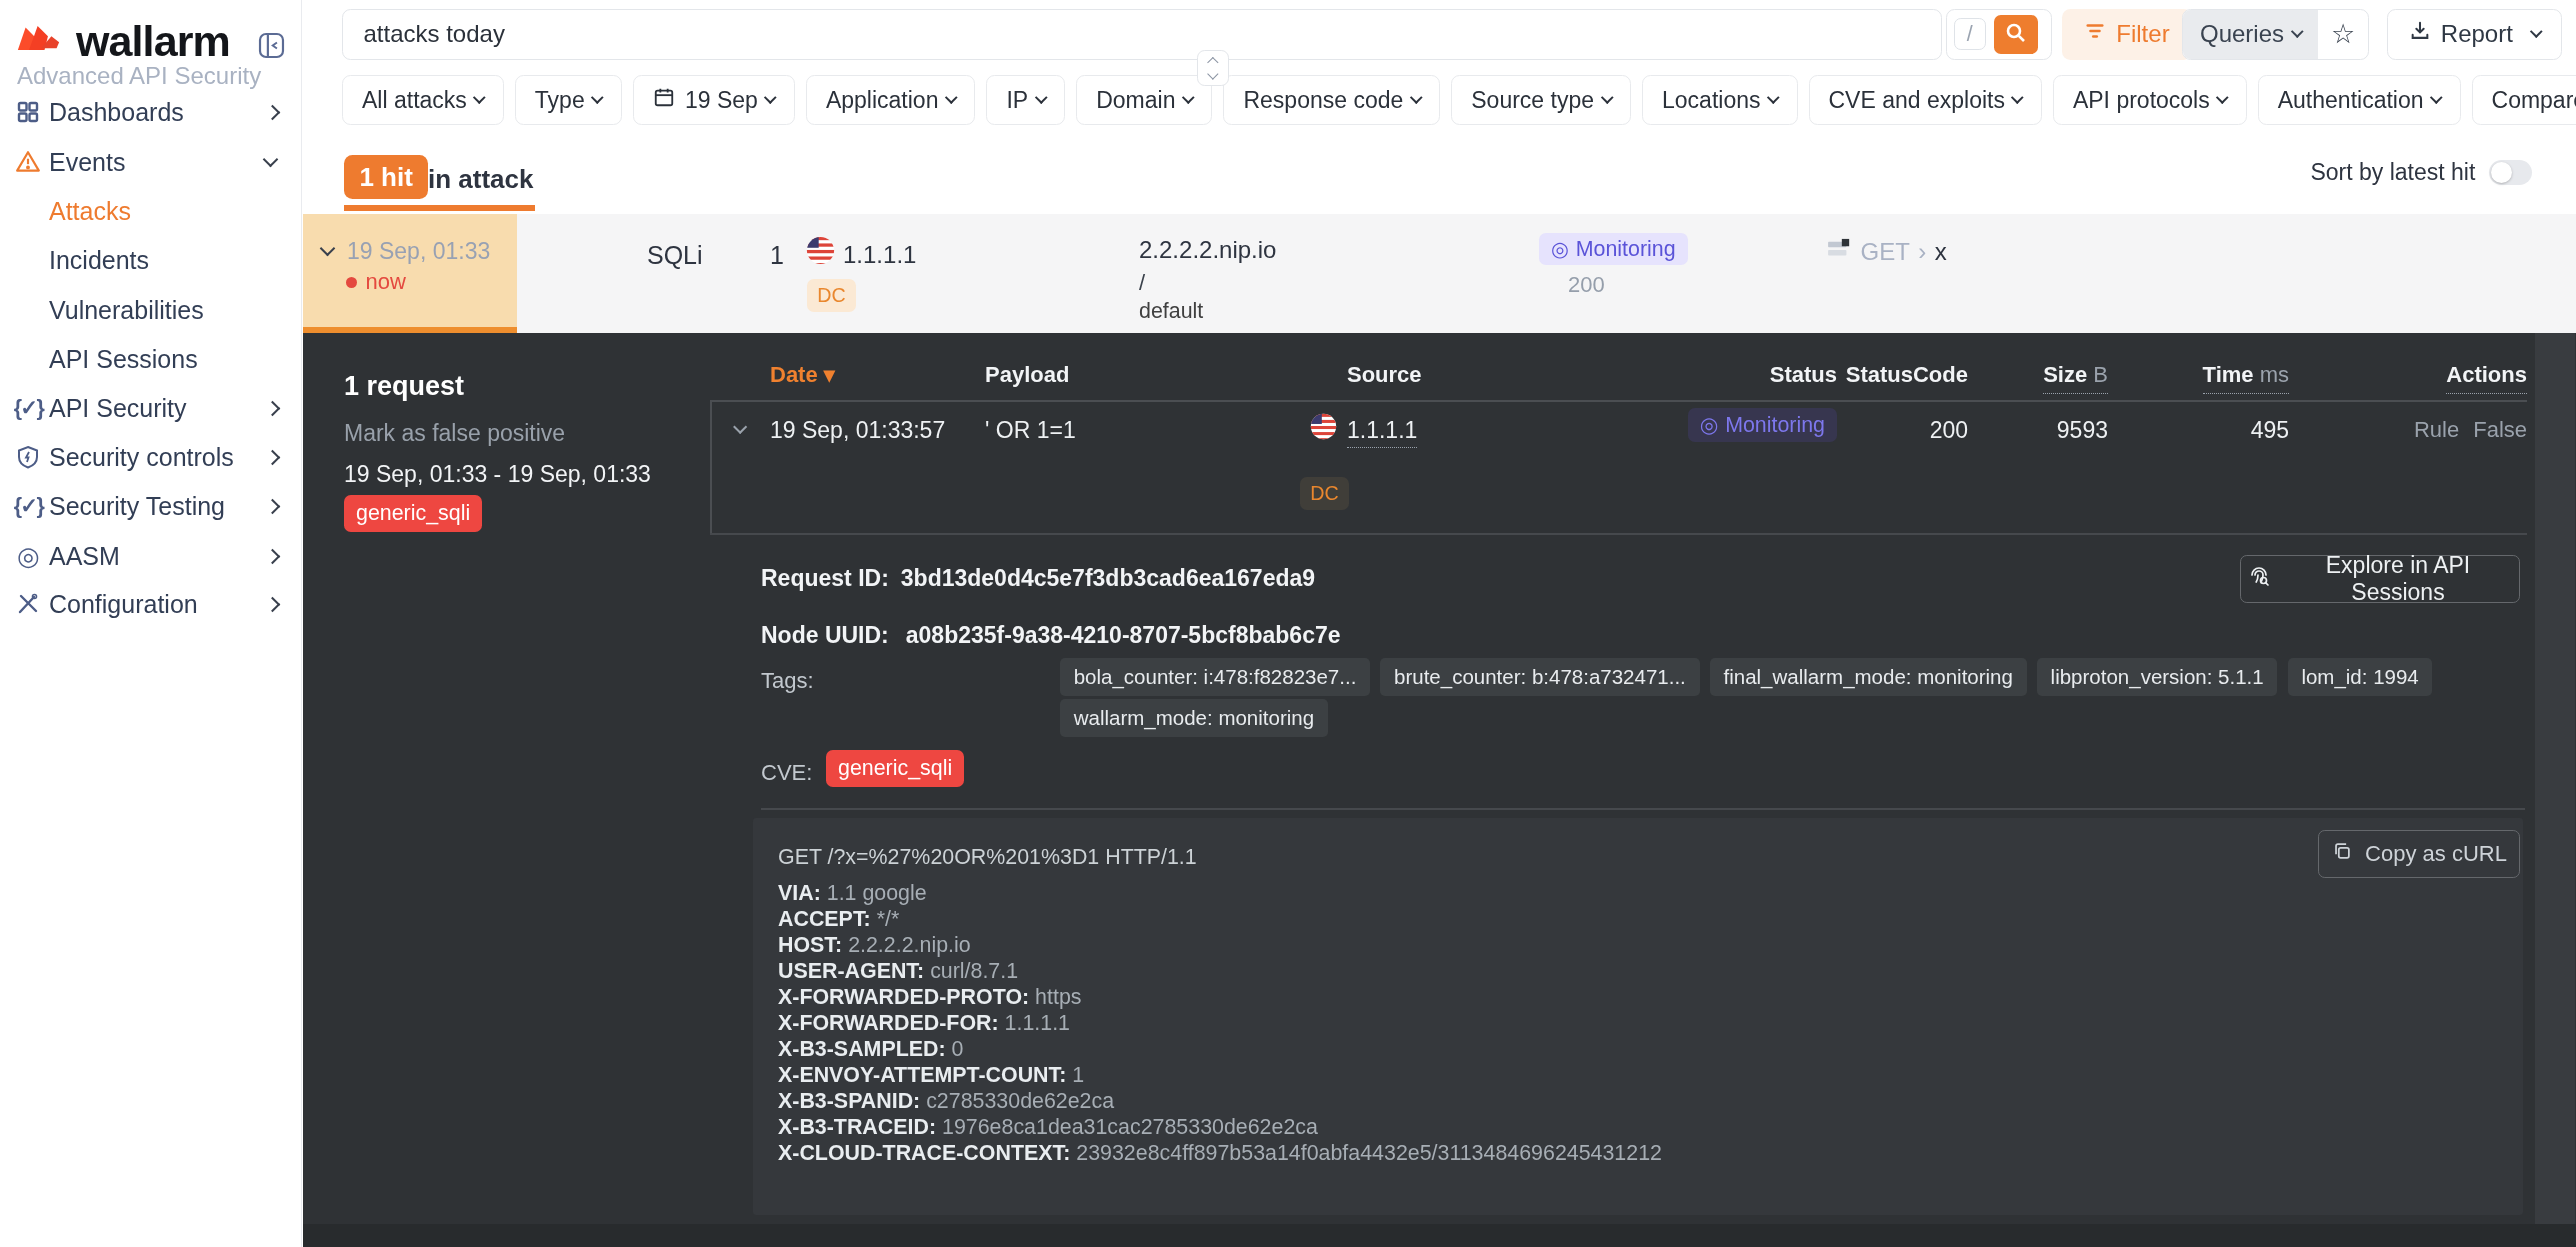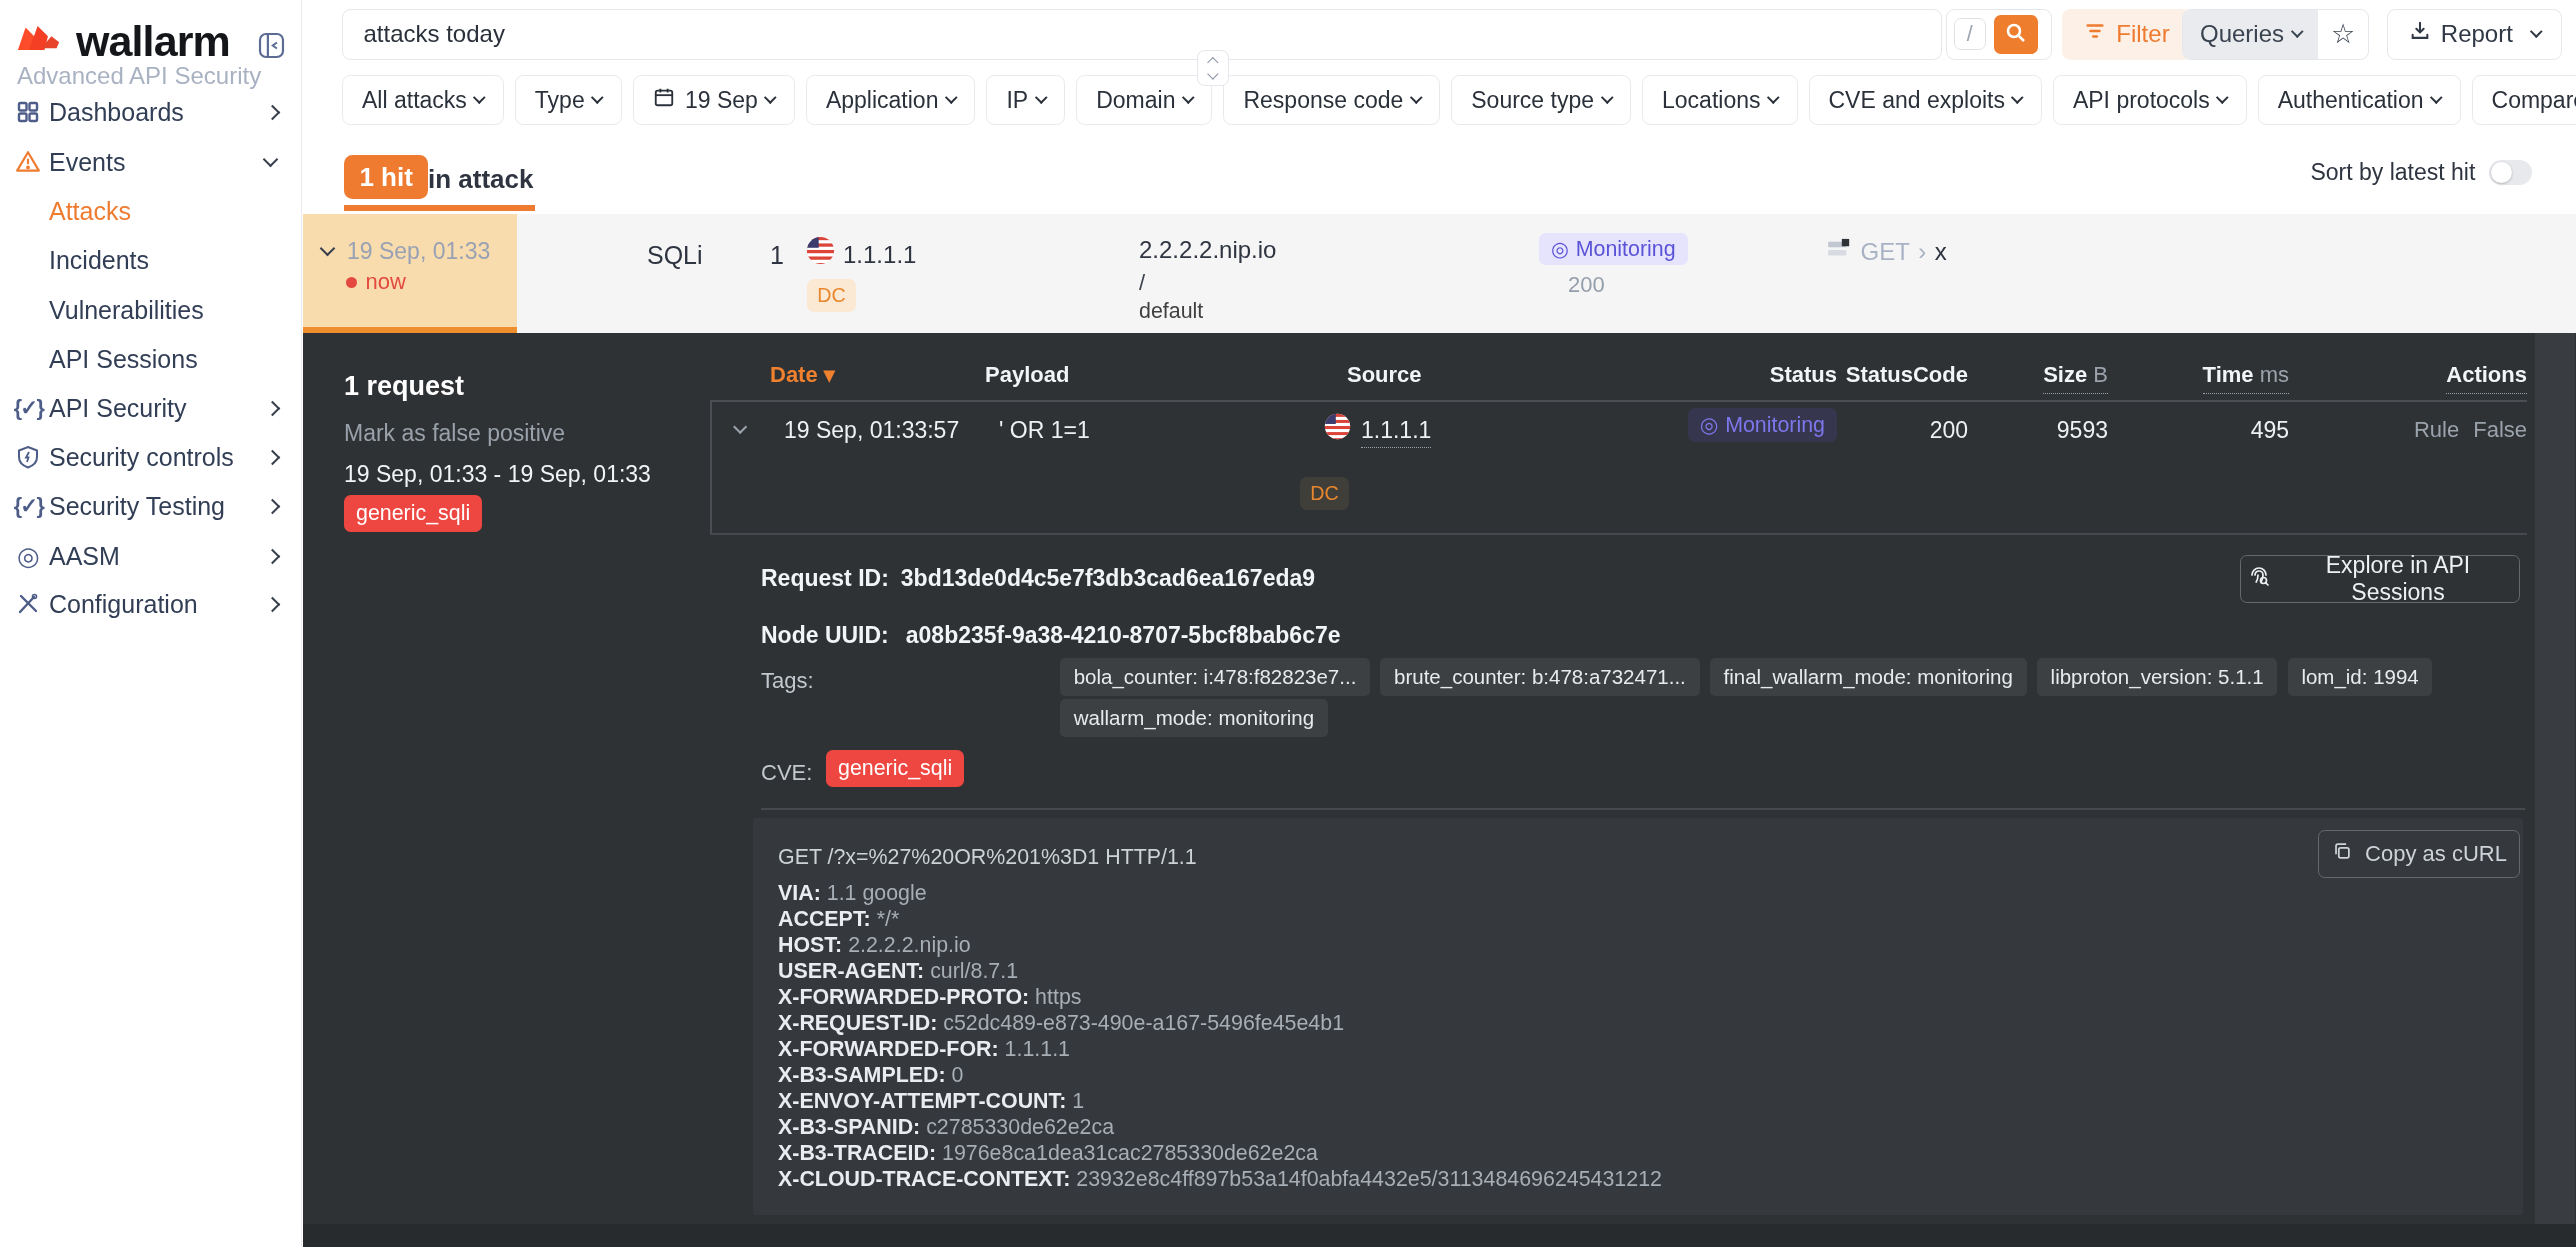--- a/index.html
+++ b/index.html
@@ -81,21 +81,21 @@
   .dp-range{position:absolute;left:41px;top:128px;font-size:23px;color:#f2f4f6;}
   .red-badge{background:#ee4741;color:#fff;border-radius:6.8px;padding:6px 12px;font-size:21.4px;display:inline-block;}
   .dp-tag{position:absolute;left:41px;top:162px;}
 
   .th{position:absolute;top:29px;font-size:22px;font-weight:700;color:#f2f4f6;white-space:nowrap;}
   .th .unit{color:#9aa2ac;font-weight:400;}
   .th.dotted{border-bottom:1.7px dotted #9aa2ac;padding-bottom:5.1px;}
   .hdr-divider{position:absolute;left:407px;right:49px;top:67px;height:1.7px;background:#4b4e52;}
   .vline{position:absolute;left:407px;top:67px;width:1.7px;height:133px;background:#4b4e52;}
   .row-divider{position:absolute;left:407px;right:49px;top:200px;height:1.7px;background:#46494d;}
-  .td{position:absolute;top:84px;font-size:23px;color:#eef1f3;white-space:nowrap;margin-left:14px;}
+  .td{position:absolute;top:84px;font-size:23px;color:#eef1f3;white-space:nowrap;}
   .td-chev{position:absolute;left:432px;top:89px;width:10.3px;height:10.3px;border-right:2.6px solid #9aa2ac;border-bottom:2.6px solid #9aa2ac;transform:rotate(45deg);}
   .ip-dotted{border-bottom:1.7px dotted #9aa2ac;padding-bottom:2.6px;}
   .dc-badge-dark{position:absolute;left:997px;top:144px;background:#403e39;color:#e9872e;font-size:19.7px;border-radius:6.8px;padding:5.1px 10.3px;}
   .mode-badge-dark{position:absolute;top:75px;height:34px;background:#37364f;color:#7d77ec;border-radius:6.8px;display:flex;align-items:center;gap:6.8px;padding:0 12px;font-size:21.4px;}
   .actions-cell{display:flex;gap:14px;color:#9aa2ac;font-size:22px;}
 
   .meta-line{position:absolute;left:458px;font-size:23px;font-weight:700;color:#f2f4f6;white-space:nowrap;}
   .meta-line .val{margin-left:12px;font-weight:700;}
   .gray-label{position:absolute;left:458px;font-size:22px;color:#c2c8ce;}
   .tags-row{position:absolute;left:757px;display:flex;gap:10.3px;}
@@ -469,21 +469,20 @@
         <span>Copy as cURL</span>
       </button>
       <div class="code">
         <div class="reqline">GET /?x=%27%20OR%201%3D1 HTTP/1.1</div>
         <div class="blank"></div>
         <div><span class="hn">VIA:</span> <span>1.1 google</span></div>
         <div><span class="hn">ACCEPT:</span> <span>*/*</span></div>
         <div><span class="hn">HOST:</span> <span>2.2.2.2.nip.io</span></div>
         <div><span class="hn">USER-AGENT:</span> <span>curl/8.7.1</span></div>
         <div><span class="hn">X-FORWARDED-PROTO:</span> <span>https</span></div>
-        <div><span class="hn">X-REQUEST-ID:</span> <span>c52dc489-e873-490e-a167-5496fe45e4b1</span></div>
         <div><span class="hn">X-FORWARDED-FOR:</span> <span>1.1.1.1</span></div>
         <div><span class="hn">X-B3-SAMPLED:</span> <span>0</span></div>
         <div><span class="hn">X-ENVOY-ATTEMPT-COUNT:</span> <span>1</span></div>
         <div><span class="hn">X-B3-SPANID:</span> <span>c2785330de62e2ca</span></div>
         <div><span class="hn">X-B3-TRACEID:</span> <span>1976e8ca1dea31cac2785330de62e2ca</span></div>
         <div><span class="hn">X-CLOUD-TRACE-CONTEXT:</span> <span>23932e8c4ff897b53a14f0abfa4432e5/3113484696245431212</span></div>
       </div>
 
       <div class="scroll-strip"></div>
       <div class="panel-footer"></div>

